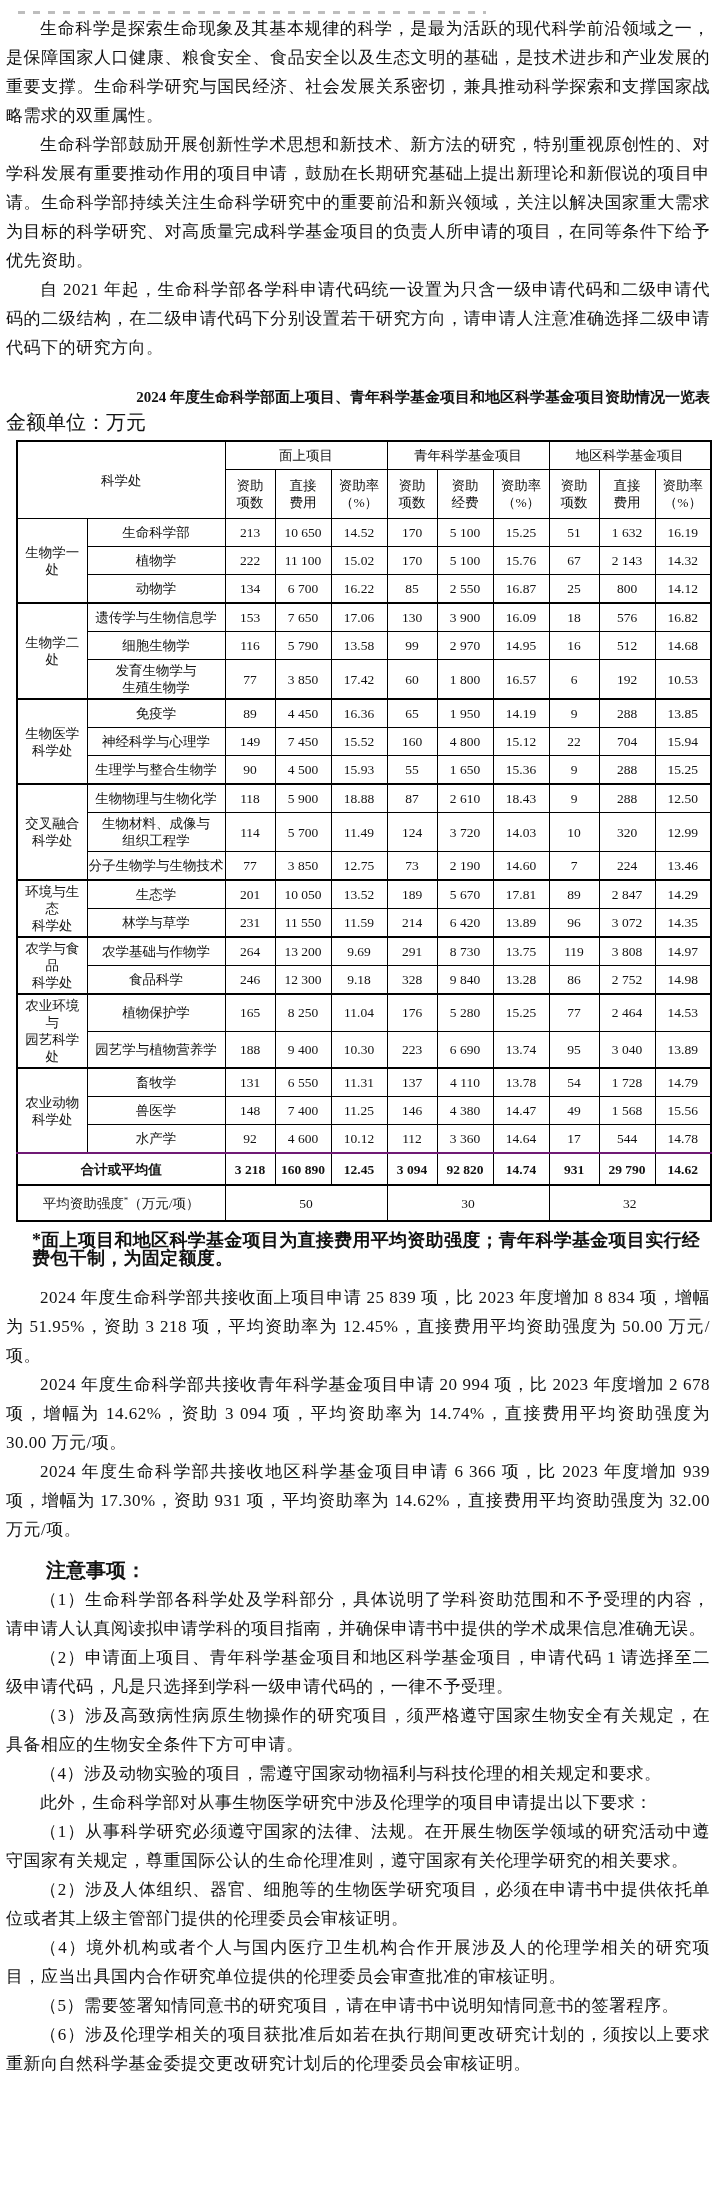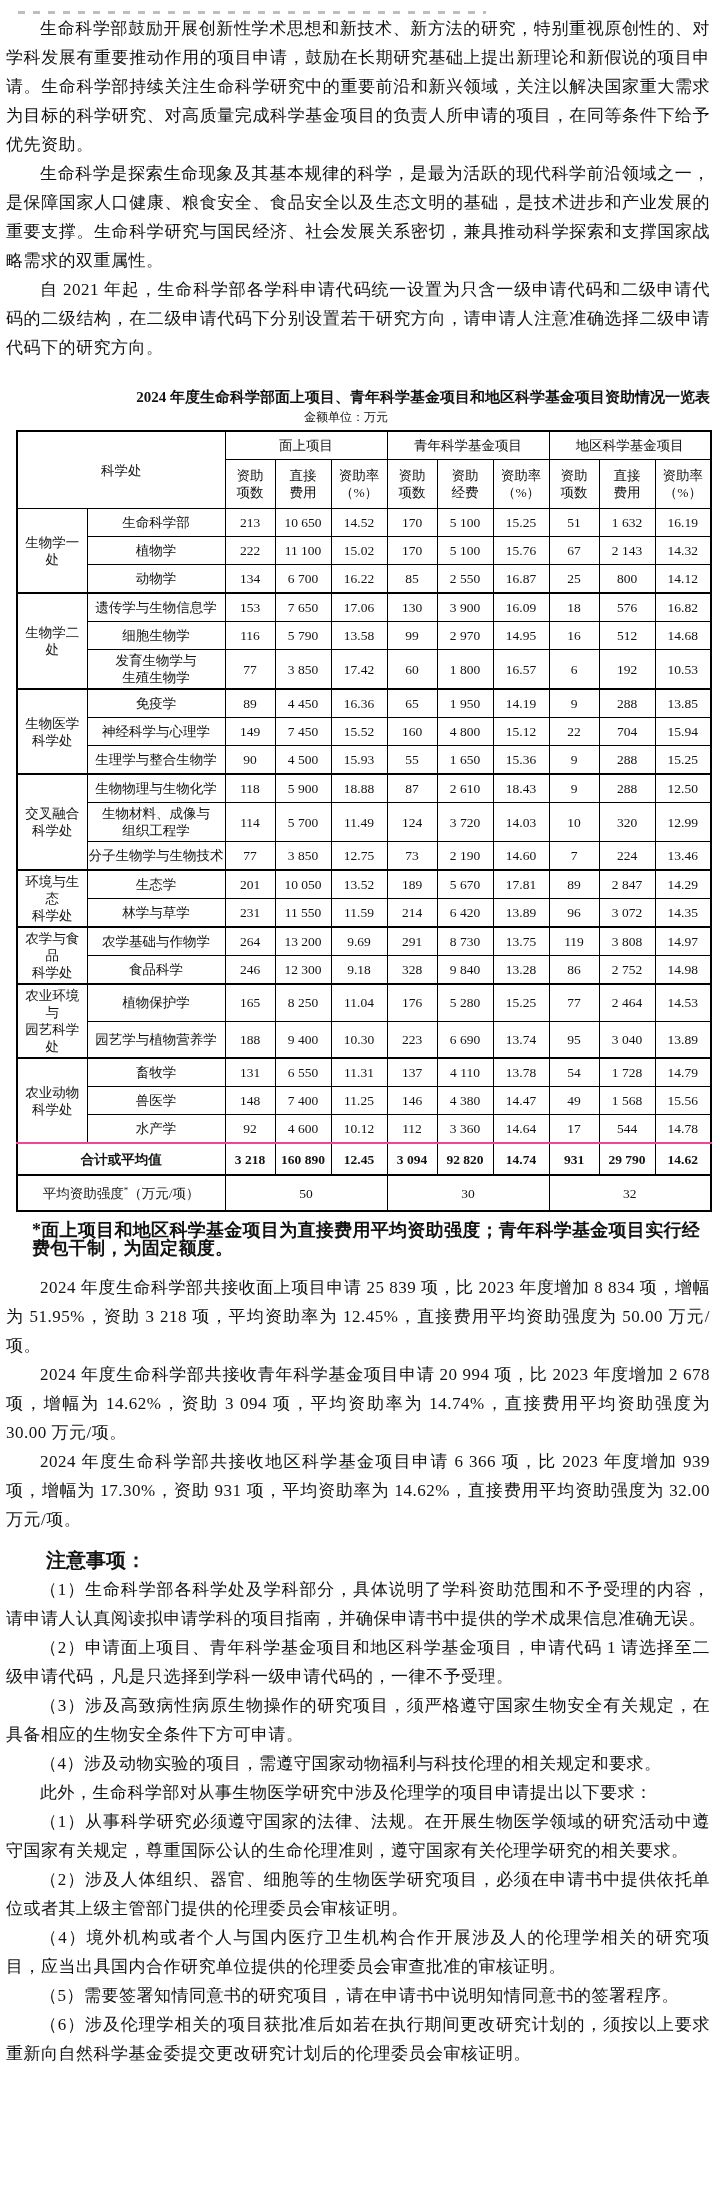--- a/index.html
+++ b/index.html
@@ -27,38 +27,38 @@
   p.body-par {
     font-size:17px; line-height:29px; margin:0;
     text-align:justify; text-indent:2em;
     letter-spacing:.5px;
   }
 
   .table-title {
     font-size:15px; font-weight:bold; text-align:right;
     margin:26px 0 2px 0;
   }
-  .unit-label { font-size:12px; text-align:center; margin:2px 24px 4px 0; }
+  .unit-label { font-size:20px; text-align:left; margin:2px 24px 4px 0; }
 
   table.fund {
     border-collapse:collapse; table-layout:fixed;
     width:692px; margin-left:10px;
     font-size:13.5px;
     border:2px solid #000;
   }
   table.fund th, table.fund td {
     border:1px solid #000; text-align:center; vertical-align:middle;
     padding:2px 1px; line-height:17px; font-weight:normal;
   }
   tr.hrow1 th { height:23px; }
   tr.hrow2 th { height:44px; white-space:pre-line;font-family:Liberation Serif, serif; }
   td.dept, td.subject { white-space:pre-line; }
   table.fund td { height:23px; }
   tr.group-start > td { border-top:2px solid #000; }
-  tr.sum-row > td { border-top:2px solid #ec4899; font-weight:bold; height:26px; }
+  tr.sum-row > td { border-top:2px solid #701a75; font-weight:bold; height:26px; }
   tr.avg-row > td { border-top:2px solid #000; height:30px;text-align:center; }
   sup.star { font-size:9px; line-height:0; }
 
   p.footnote {
     font-size:18px; margin:9px 0 0 26px; line-height:18px;
     font-weight:bold; letter-spacing:.3px;
   }
 
   .stats { margin-top:16px; }
 
@@ -70,22 +70,22 @@
 </style>
 </head>
 <body>
 
 <div class="page">
 
   <div class="scan-artifact"></div>
 
 
   <div>
+    <p class="body-par">生命科学是探索生命现象及其基本规律的科学，是最为活跃的现代科学前沿领域之一，是保障国家人口健康、粮食安全、食品安全以及生态文明的基础，是技术进步和产业发展的重要支撑。生命科学研究与国民经济、社会发展关系密切，兼具推动科学探索和支撑国家战略需求的双重属性。</p>
     <p class="body-par">生命科学部鼓励开展创新性学术思想和新技术、新方法的研究，特别重视原创性的、对学科发展有重要推动作用的项目申请，鼓励在长期研究基础上提出新理论和新假说的项目申请。生命科学部持续关注生命科学研究中的重要前沿和新兴领域，关注以解决国家重大需求为目标的科学研究、对高质量完成科学基金项目的负责人所申请的项目，在同等条件下给予优先资助。</p>
-    <p class="body-par">生命科学是探索生命现象及其基本规律的科学，是最为活跃的现代科学前沿领域之一，是保障国家人口健康、粮食安全、食品安全以及生态文明的基础，是技术进步和产业发展的重要支撑。生命科学研究与国民经济、社会发展关系密切，兼具推动科学探索和支撑国家战略需求的双重属性。</p>
     <p class="body-par">自 2021 年起，生命科学部各学科申请代码统一设置为只含一级申请代码和二级申请代码的二级结构，在二级申请代码下分别设置若干研究方向，请申请人注意准确选择二级申请代码下的研究方向。</p>
   </div>
 
   <div class="table-title">2024 年度生命科学部面上项目、青年科学基金项目和地区科学基金项目资助情况一览表</div>
   <div class="unit-label">金额单位：万元</div>
 
   <table class="fund">
     <colgroup>
       <col style="width:70px">
         <col style="width:138px">

